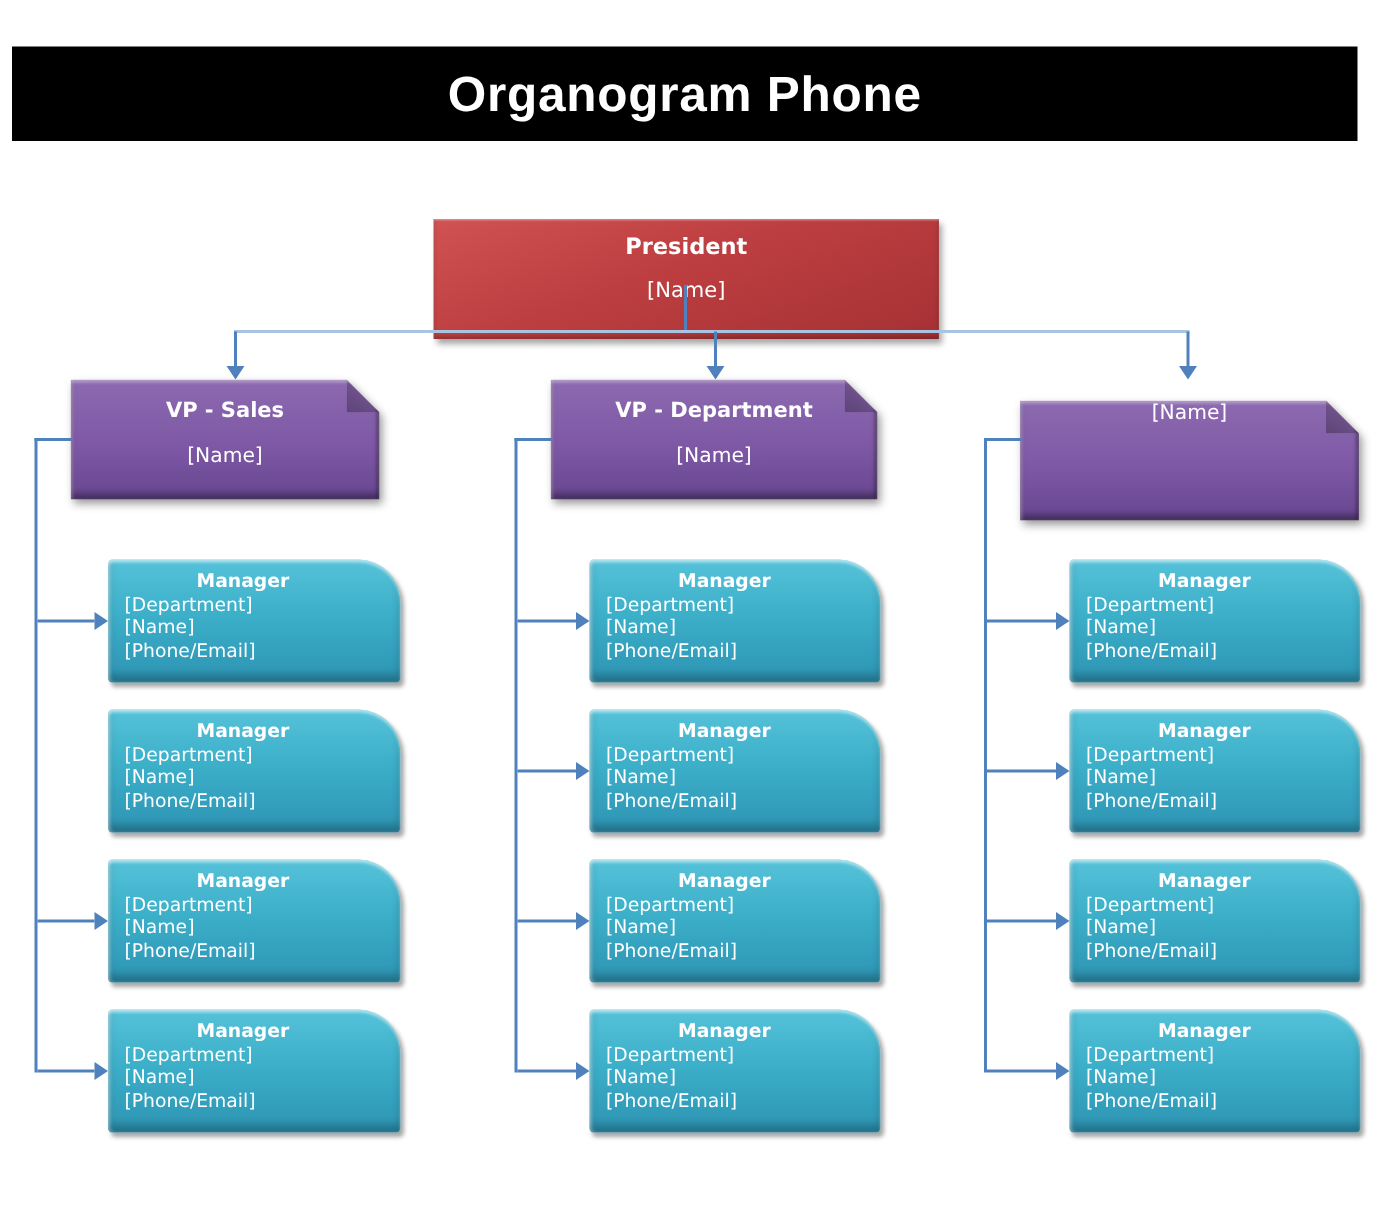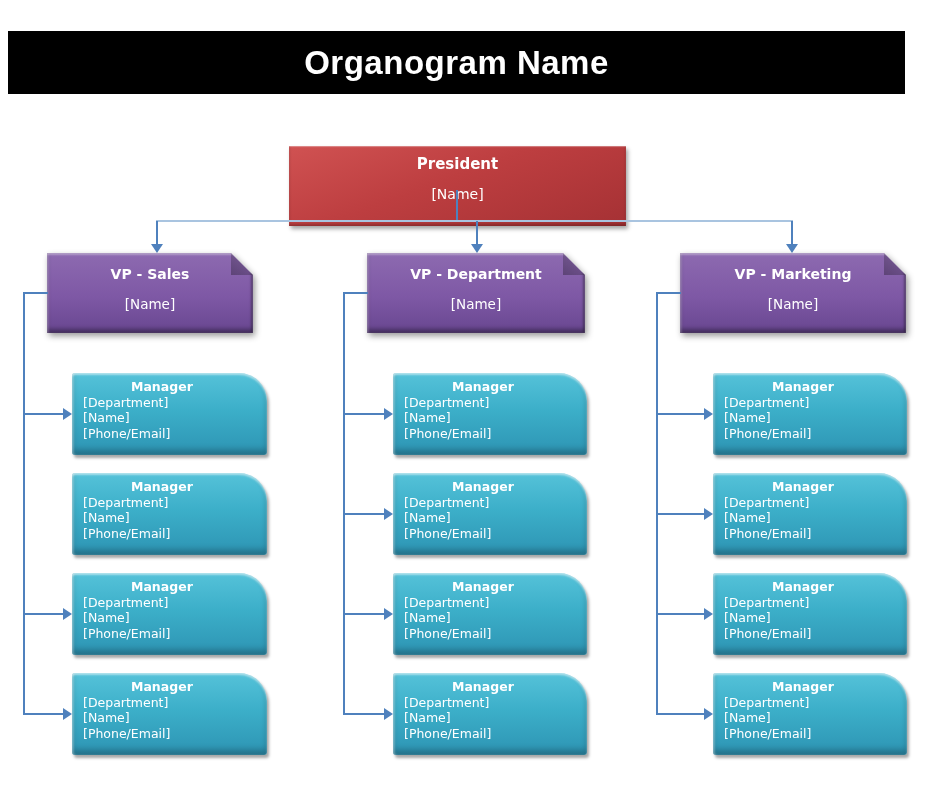--- a/index.html
+++ b/index.html
@@ -65,21 +65,21 @@
   .arrow-right{position:absolute;width:0;height:0;
     border-top:6px solid transparent;border-bottom:6px solid transparent;
     border-left:9px solid var(--connector,#4f81bd);}
 </style>
 </head>
 <body>
 
 <div class="canvas">
 
   <div class="banner">
-    <div class="title">Organogram Name</div>
+    <div class="title">Organogram Phone</div>
   </div>
 
   <div class="president">
     <div class="t">President</div>
     <div class="n">[Name]</div>
   </div>
 
   <div class="line" style="left:456px;top:190px;width:2px;height:31px;"></div>
   <div class="line light" style="left:156px;top:220px;width:637px;height:2px;"></div>
 
@@ -99,21 +99,20 @@
     </div>
   </div>
   <div class="vp-wrap" style="left:367px;top:253px;width:218px;">
     <div class="vp">
       <div class="t">VP - Department</div>
       <div class="n">[Name]</div>
     </div>
   </div>
   <div class="vp-wrap" style="left:680px;top:253px;width:226px;">
     <div class="vp">
-      <div class="t">VP - Marketing</div>
       <div class="n">[Name]</div>
     </div>
   </div>
 
   <div class="line" style="left:23px;top:292px;width:25px;height:2px;"></div>
   <div class="line" style="left:23px;top:292px;width:2px;height:423px;"></div>
 
   <div class="line" style="left:343px;top:292px;width:25px;height:2px;"></div>
   <div class="line" style="left:343px;top:292px;width:2px;height:423px;"></div>
 

